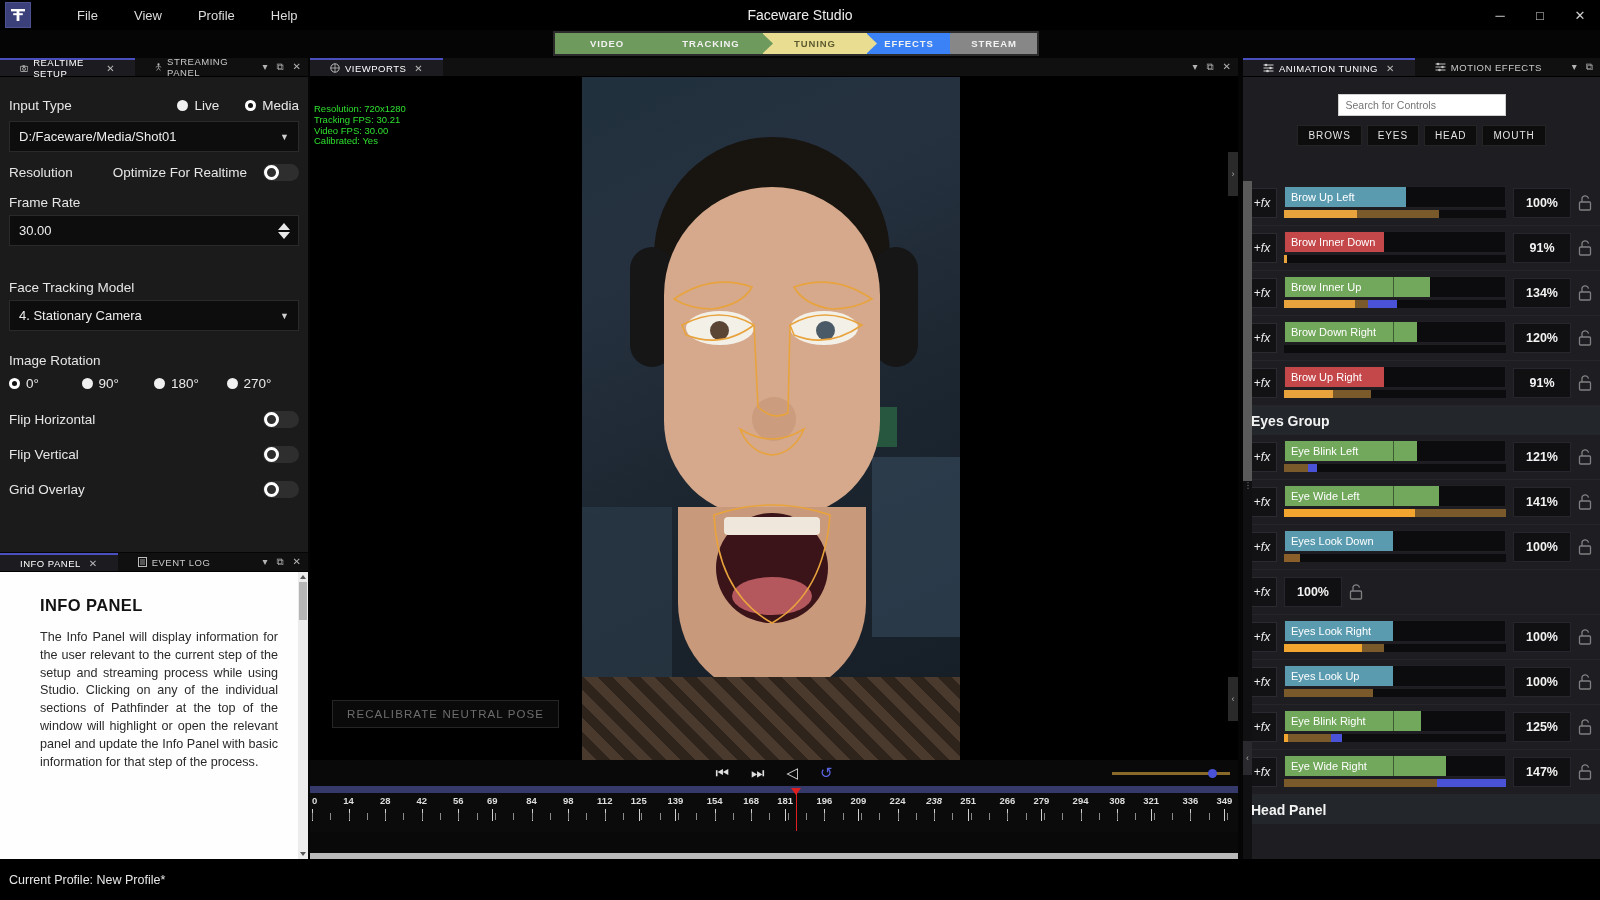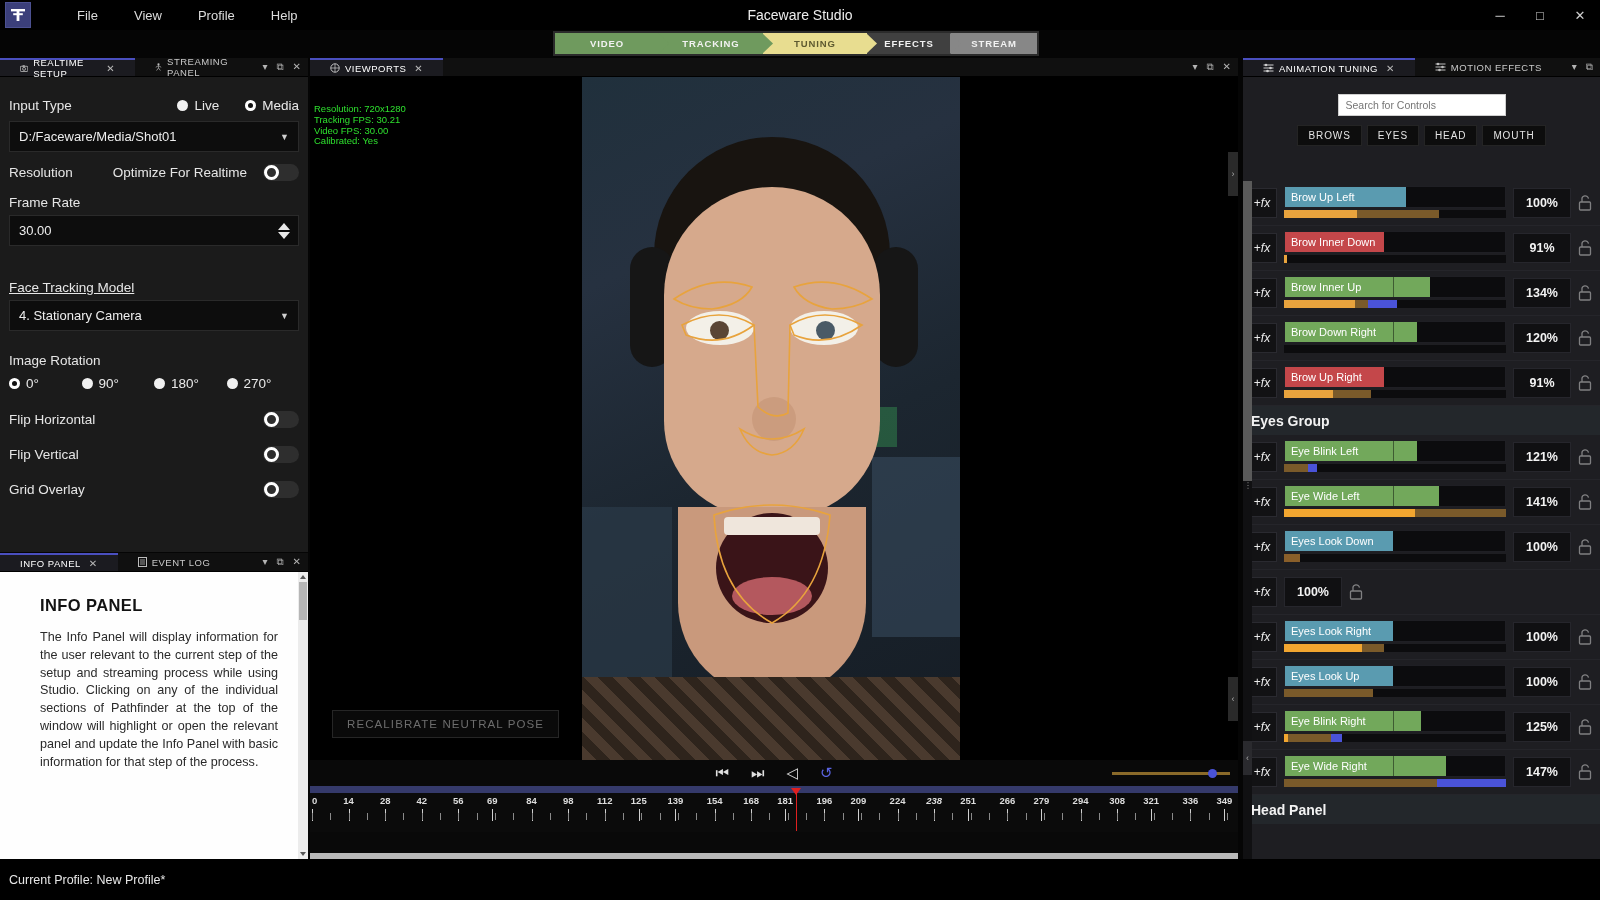--- a/index.html
+++ b/index.html
@@ -51,21 +51,21 @@
     justify-content: center; font-size: 9.5px; letter-spacing: 0.9px;
     font-weight: bold;
   }
   .pf-step .pf-label { z-index: 2; }
   .pf-arrow {
     position: absolute; right: -10px; top: 0; width: 11px; height: 21px; z-index: 3;
   }
   .pf-video   { width: 104px; background: #6f9a5e; color: #f2f2f2; }
   .pf-track   { width: 104px; background: #6f9a5e; color: #f2f2f2; }
   .pf-tune    { width: 104px; background: #e8dd90; color: #5e5a30; }
-  .pf-effects { width: 84px;  background: #404040; color: #f2f2f2; }
+  .pf-effects { width: 84px;  background: #3b82f6; color: #f2f2f2; }
   .pf-stream  { width: 86px;  background: #878787; color: #f2f2f2; }
 
   
   .panel-tabbar {
     height: 19px; background: #101010; display: flex; align-items: stretch;
     position: relative; border-bottom: 1px solid #000;
   }
   .ptab {
     display: flex; align-items: center; gap: 5px; padding: 0 20px;
     font-size: 9.5px; letter-spacing: 0.5px; color: #c9c9c9; background: #101010;
@@ -176,21 +176,21 @@
     position: absolute; top: 0; left: 272px; width: 378px; height: 683px;
     background: linear-gradient(170deg,#1d2a36 0%, #222c36 30%, #2a2f38 60%, #1b2028 100%);
     overflow: hidden;
   }
   .vp-stats {
     position: absolute; top: 27px; left: 4px; font-size: 9.5px;
     line-height: 10.8px; color: #2ee02e; z-index: 9;
     font-family: "Liberation Sans", sans-serif; text-shadow: 0 0 2px #000;
   }
   .recal-btn {
-    position: absolute; left: 22px; bottom: 22px; padding: 7px 14px;
+    position: absolute; left: 22px; bottom: 32px; padding: 7px 14px;
     border: 1px solid #262626; background: #0a0a0a; color: #6d6d6d;
     font-size: 11.5px; letter-spacing: 1.1px; z-index: 9;
   }
   .vp-collapse {
     position: absolute; width: 10px; height: 44px; background: #2a2a2a;
     color: #aaa; font-size: 9px; display: flex; align-items: center;
     justify-content: center;
   }
 
   
@@ -458,21 +458,21 @@
 
       <div class="section-label" style="margin-top:12px;">Frame Rate</div>
       <div class="field">
         <span>30.00</span>
         <span class="spin">
           <span class="up"></span>
           <span class="dn"></span>
         </span>
       </div>
 
-      <div class="section-label" style="margin-top:34px;text-decoration:underline;">Face Tracking Model</div>
+      <div class="section-label" style="margin-top:34px;">Face Tracking Model</div>
       <div class="field">
         <span>4. Stationary Camera</span>
         <span class="caret">▼</span>
       </div>
 
       <div class="section-label" style="margin-top:22px;">Image Rotation</div>
       <div class="rot-grp">
         <label class="radio">
           <span class="rdot on"></span>
           <span>0°</span>

